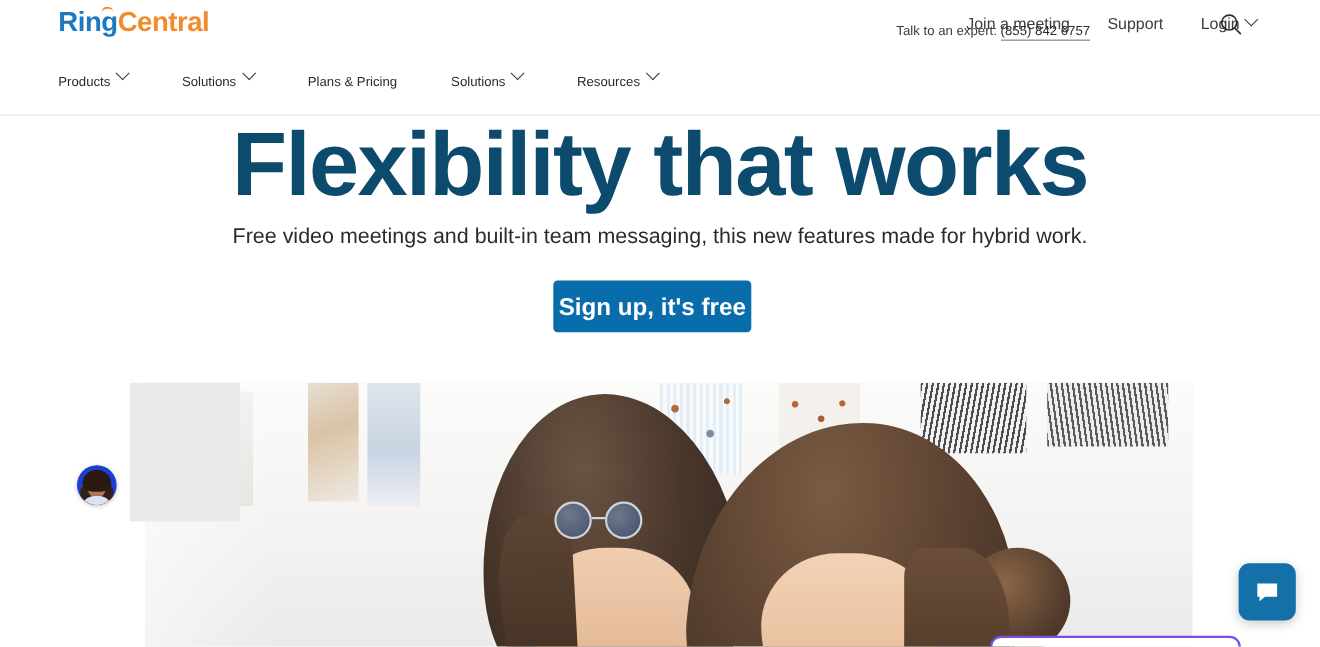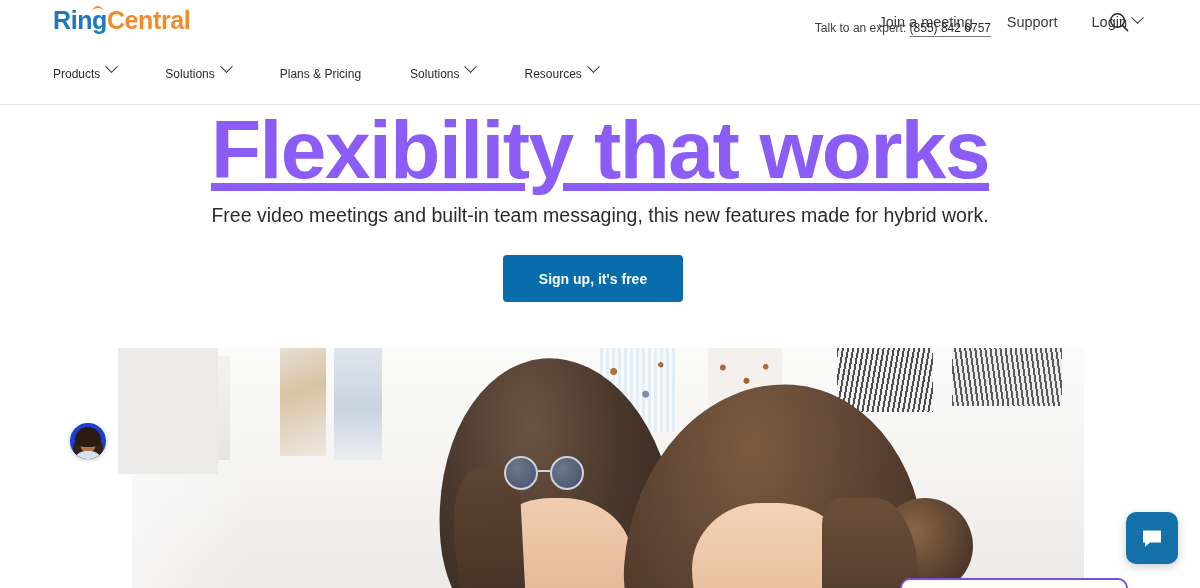--- a/index.html
+++ b/index.html
@@ -77,32 +77,31 @@
     border: none; border-radius: 4px; font-size: 16px; font-weight: 700;
     font-family: "Liberation Sans", sans-serif; cursor: pointer;
     display: flex; align-items: center; justify-content: center;
   }
 
   
   .hero { position: absolute; top: 105px; left: 0; width: 1200px; }
   .hero-title {
     position: absolute; top: -3px; left: 0; width: 1200px;
     text-align: center; font-size: 82px; line-height: 96px;
-    font-weight: 700; color: #8b5cf6; letter-spacing: -1.5px;
+    font-weight: 700; color: #0c4a6e; letter-spacing: -1.5px;
     white-space: nowrap;
-    text-decoration: underline;
   }
   .hero-sub {
     position: absolute; top: 96px; left: 0; width: 1200px;
     text-align: center; font-size: 19.5px; color: #2b2b2b; line-height: 28px;
   }
   .signup-btn {
     position: absolute; top: 150px; left: 503px;
     width: 180px; height: 47px; background: #0a6dab; color: #fff;
-    border: none; border-radius: 4px; font-size: 14px; font-weight: 700;
+    border: none; border-radius: 4px; font-size: 22px; font-weight: 700;
     font-family: "Liberation Sans", sans-serif; cursor: pointer;
     display: flex; align-items: center; justify-content: center;
   }
 
   
   .hero-media {
     position: absolute; top: 348px; left: 132px;
     width: 952px; height: 240px; overflow: hidden; background: #efefee;
   }
   .photo { position: absolute; inset: 0; overflow: hidden; }

